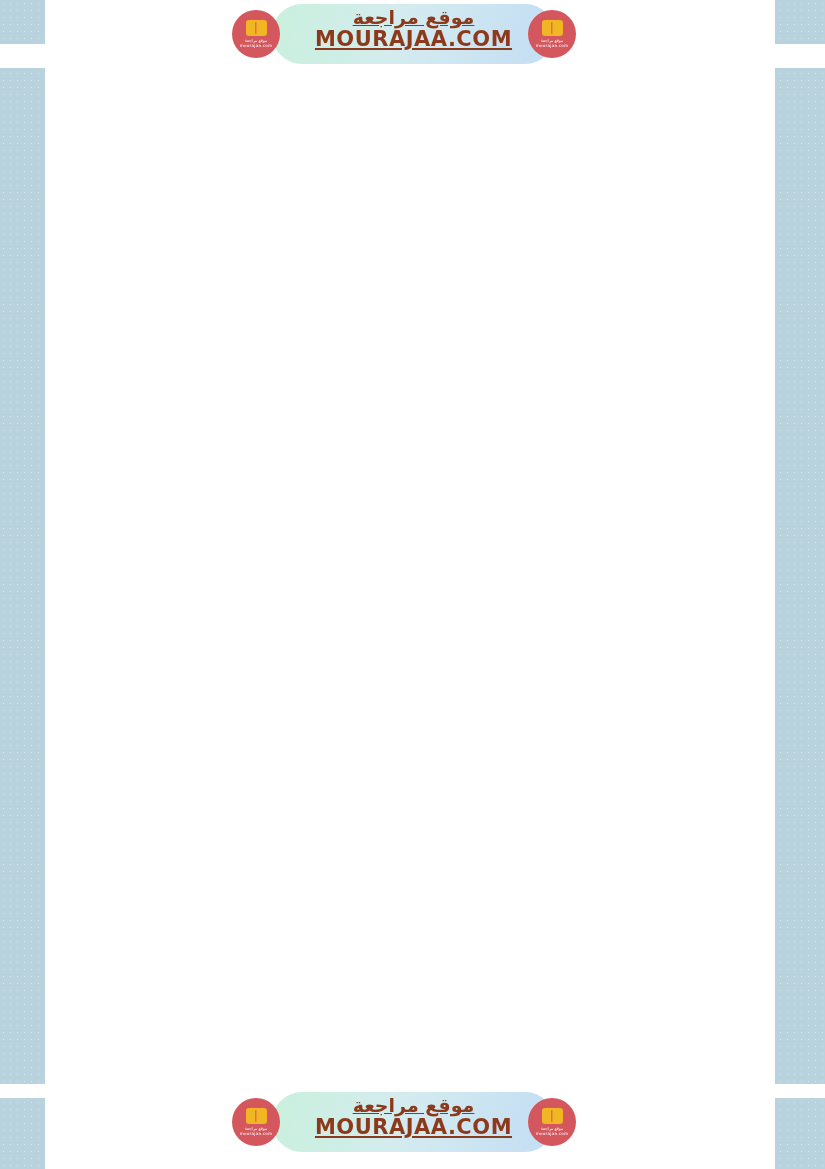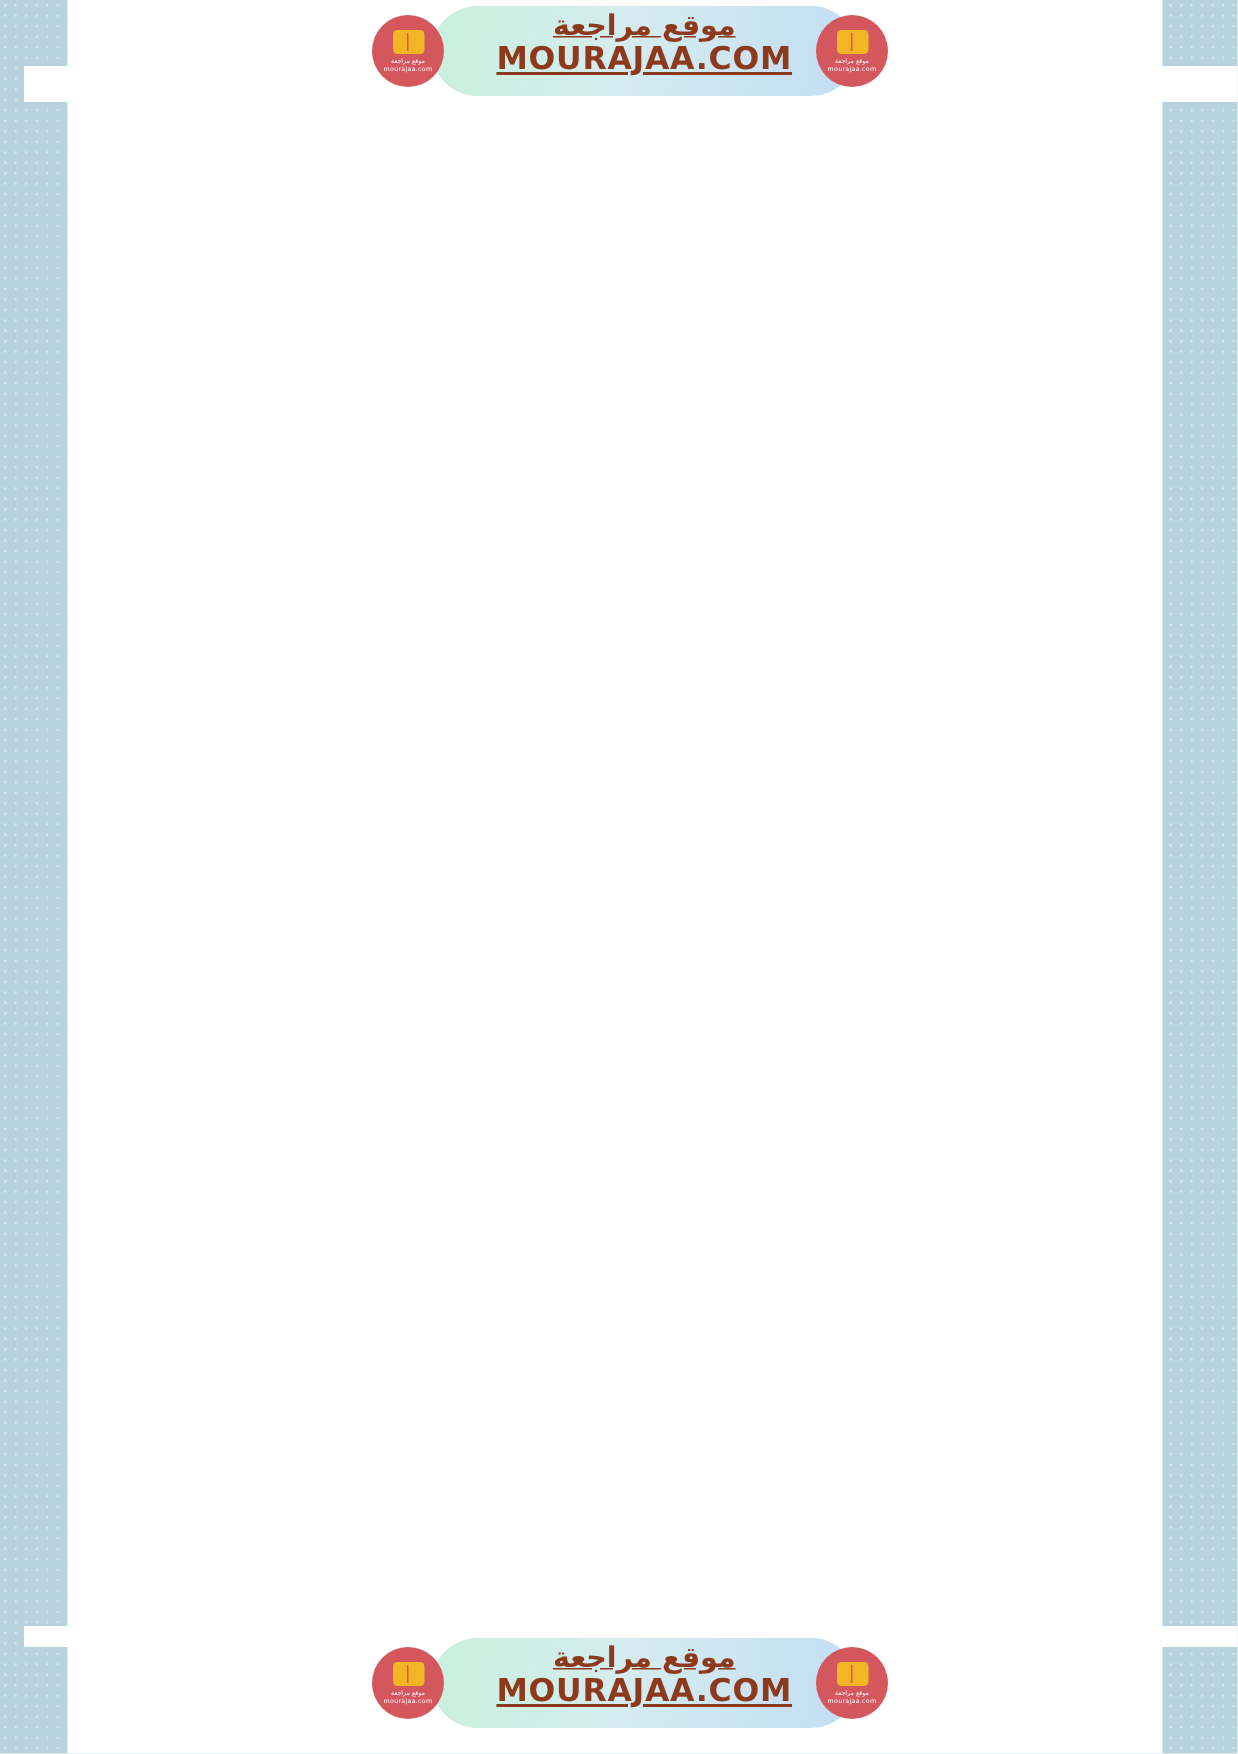--- a/index.html
+++ b/index.html
@@ -21,21 +21,21 @@
     position: absolute;
     inset: 0;
     background-image: radial-gradient(circle, rgba(255,255,255,0.45) 0.8px, transparent 0.9px);
     background-size: 7px 7px;
     pointer-events: none;
   }
 
   
   .banner {
     position: absolute;
-    left: 16px;
+    left: 0;
     width: 808px;
     height: 68px;
     z-index: 6;
   }
   .banner.top { top: 0; }
   .banner.bottom { top: 1084px; height: 85px; }
 
   .banner-white-strip {
     position: absolute;
     left: 0;

